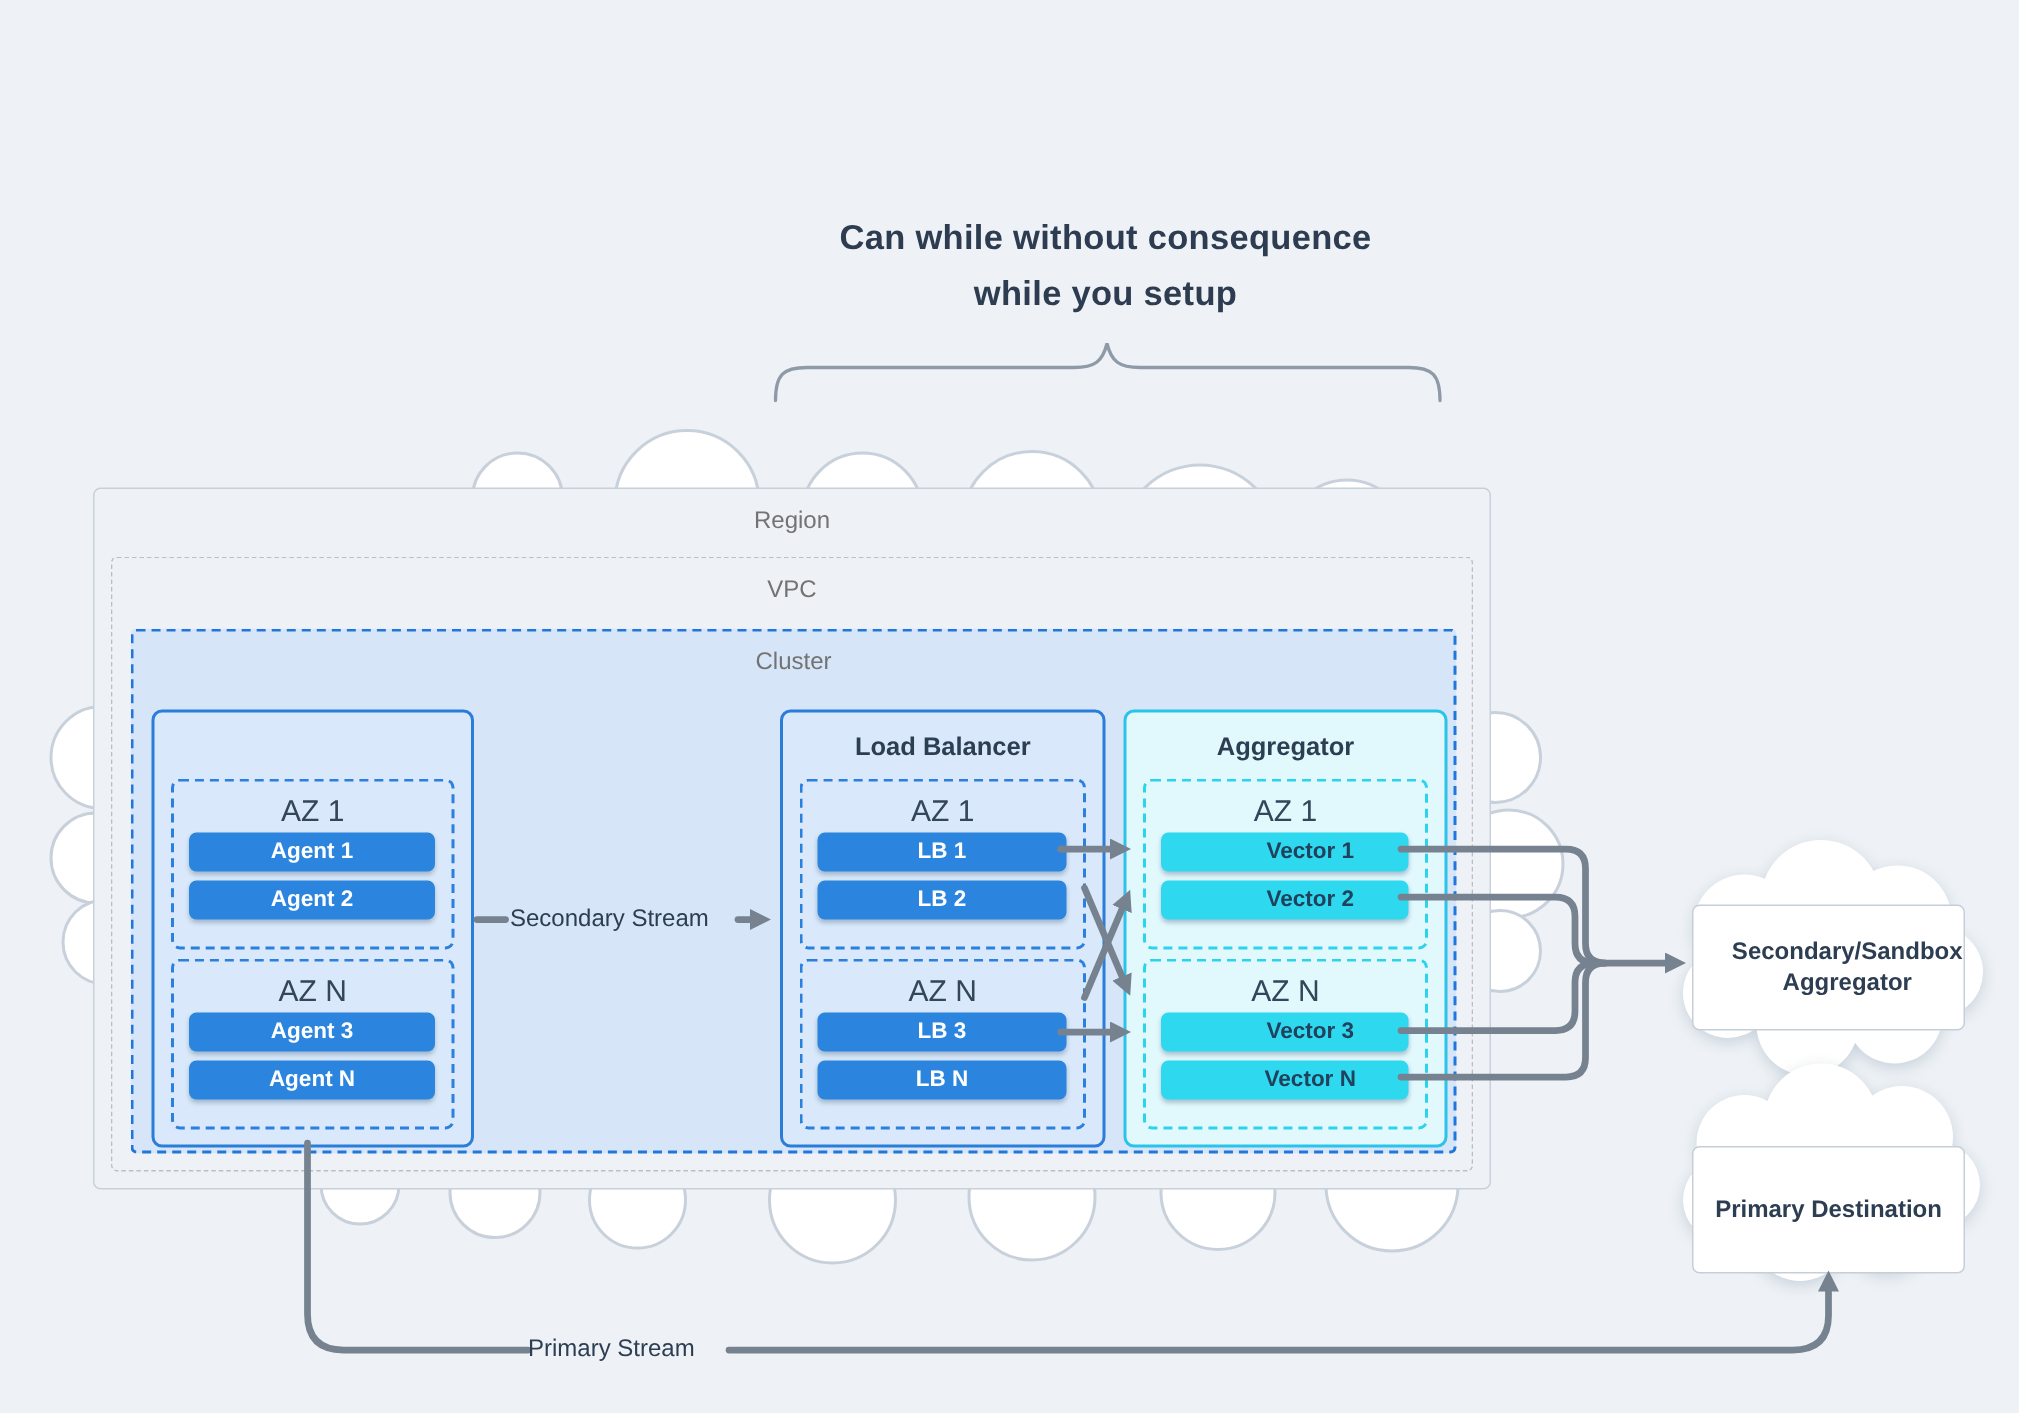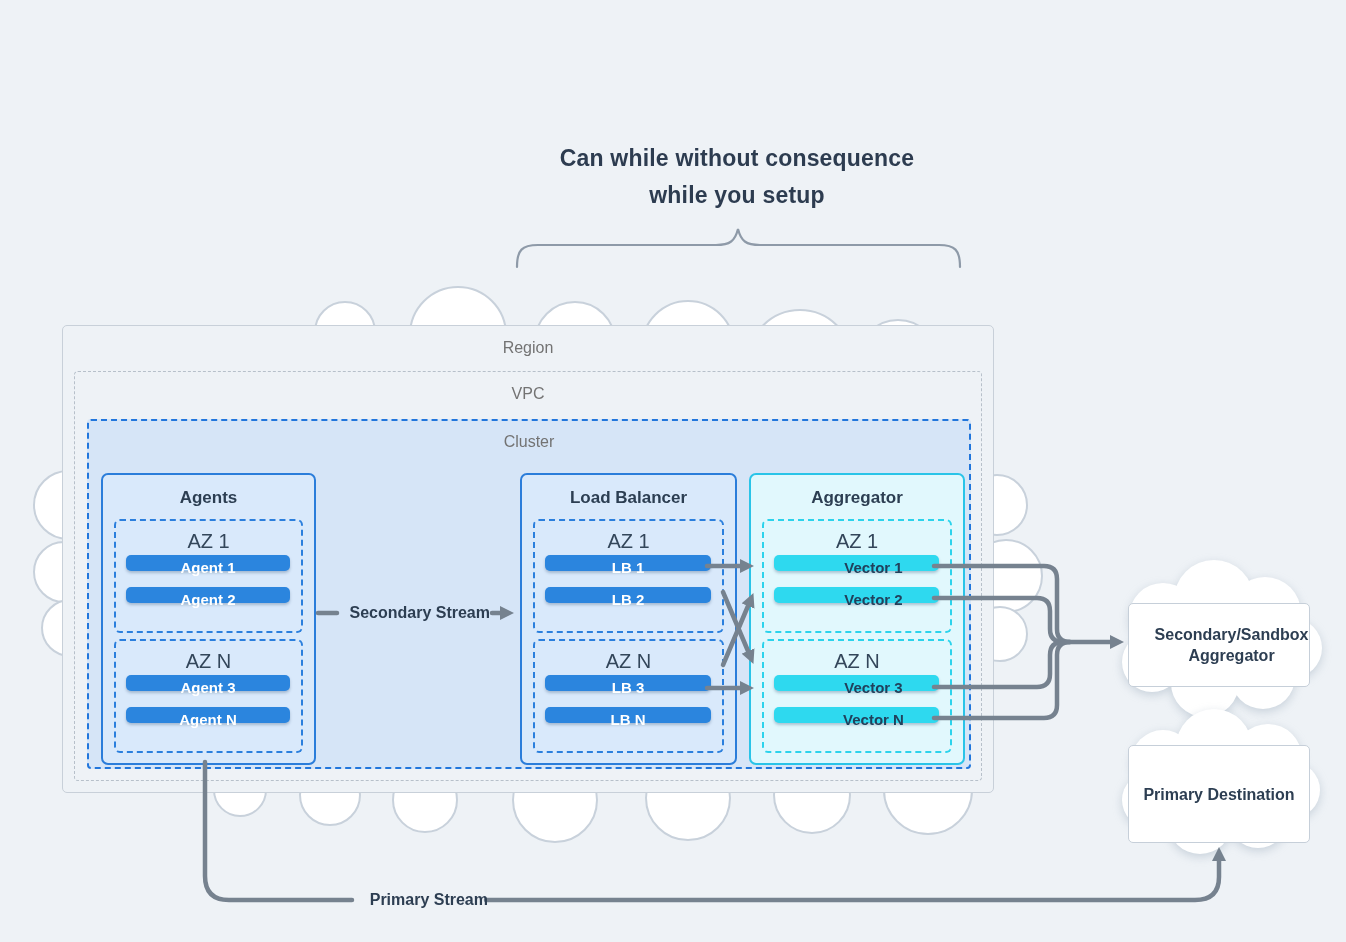--- a/index.html
+++ b/index.html
@@ -61,53 +61,53 @@
     border-radius:6px;box-sizing:border-box;
   }
   .theme-blue .az{border:2px dashed #2b7fdd;}
   .theme-cyan .az{border:2px dashed #2cd3ec;}
   .az-1{top:44px;} .az-n{top:164px;}
   .az-label{
     display:block;text-align:center;
     margin-top:9px;font-size:20px;color:#33465a;
   }
   .node{
-    left:10px;right:11px;height:16px;
+    left:10px;right:11px;height:26px;
     border-radius:5px;
     text-align:center;line-height:26px;
     font-size:15px;font-weight:bold;
     box-shadow:0 2px 3px rgba(30,60,100,.28);
   }
   .node-1{top:34px;} .node-2{top:66px;}
   .theme-blue .node{background:#2b85de;color:#ffffff;}
   .theme-cyan .node{background:#2ed9ef;color:#21415c;padding-left:34px;}
   .col-agents{left:12px;width:215px;}
   .col-lb{left:431px;width:217px;}
   .col-agg{left:660px;width:216px;}
 
   
   .stream-label{
-    font-size:16px;font-weight:bold;color:#2d3e52;
-    text-align:right;
+    font-size:16px;font-weight:normal;color:#2d3e52;
+    text-align:left;
   }
   .secondary-stream-label{left:340px;top:604px;width:150px;}
   .primary-stream-label{left:352px;top:891px;width:136px;}
 
   
   .dest-box{
     width:182px;
     background:#ffffff;
     border:1.5px solid #c6cfd9;border-radius:5px;
     box-sizing:border-box;
     display:flex;align-items:center;justify-content:center;
     text-align:center;
     font-size:16px;font-weight:bold;color:#2d3e52;line-height:21px;
   }
   .dest-secondary{left:1128px;top:603px;height:84px;padding-left:25px;}
-  .dest-primary{left:1128px;top:745px;height:98px;text-align:right;}
+  .dest-primary{left:1128px;top:764px;height:85px;text-align:right;}
 </style>
 </head>
 <body>
 
 <svg width="1346" height="942" viewBox="0 0 1346 942">
   <g fill="#ffffff" stroke="#c8d1db" stroke-width="2">
     <circle cx="345" cy="332" r="30"></circle>
     <circle cx="458" cy="335" r="48"></circle>
     <circle cx="575" cy="342" r="40"></circle>
     <circle cx="688" cy="347" r="46"></circle>
@@ -155,21 +155,20 @@
 <div class="abs region">
   <span class="container-label">Region</span>
 
   <div class="abs vpc">
     <span class="container-label">VPC</span>
 
     <div class="abs cluster">
       <span class="container-label" style="padding-top:12px;">Cluster</span>
 
       <div class="abs column col-agents theme-blue">
-        <span class="col-title">Agents</span>
         <div class="abs az az-1">
           <span class="az-label">AZ 1</span>
           <div class="abs node node-1">Agent 1</div>
           <div class="abs node node-2">Agent 2</div>
         </div>
         <div class="abs az az-n">
           <span class="az-label">AZ N</span>
           <div class="abs node node-1">Agent 3</div>
           <div class="abs node node-2">Agent N</div>
         </div>

